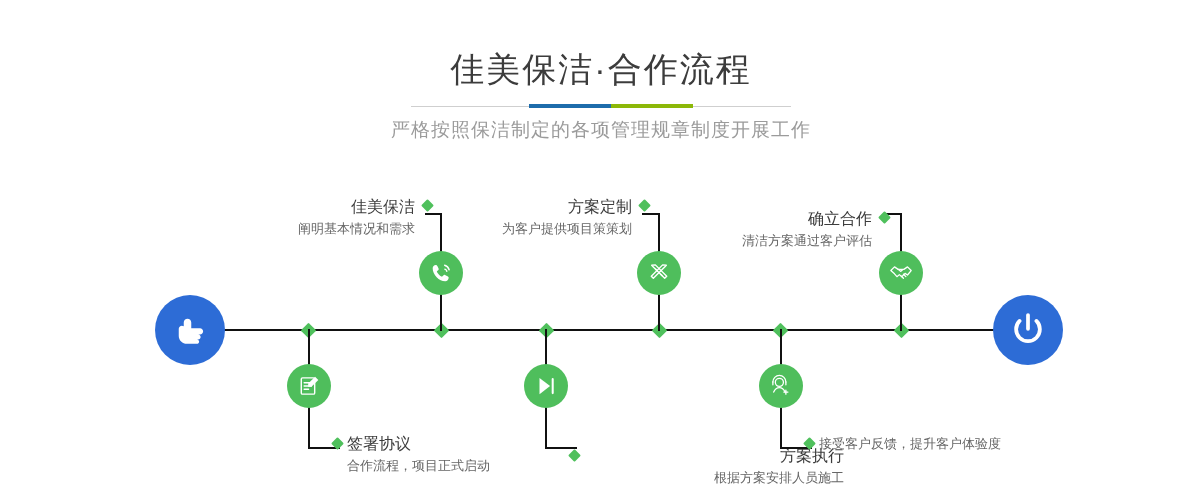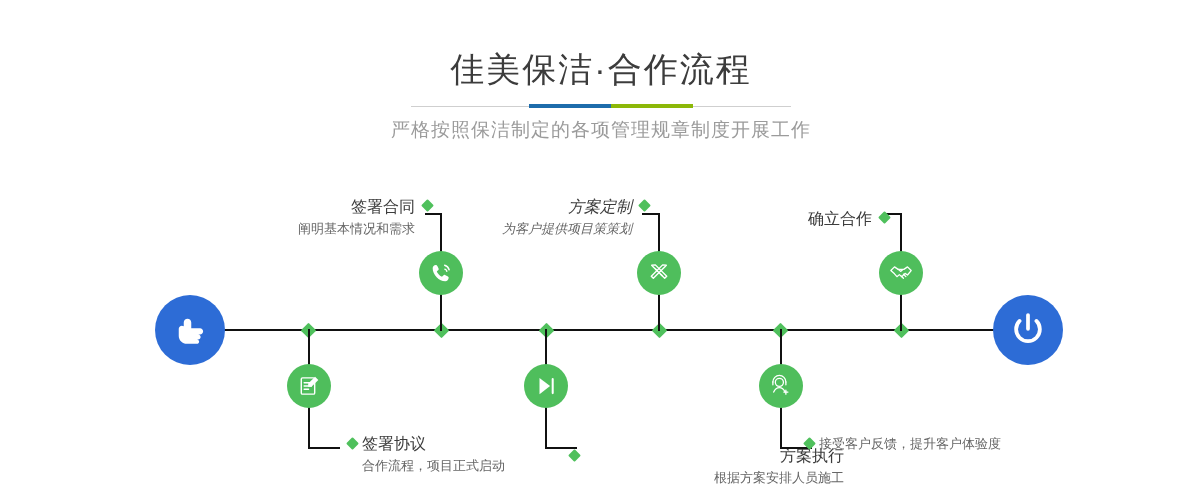--- a/index.html
+++ b/index.html
@@ -110,56 +110,56 @@
   <div class="node-icon" style="left:419px;top:243px;">
     <span>
       <svg viewBox="0 0 64 64" xmlns="http://www.w3.org/2000/svg">
         <path d="M19 12c2 0 3 1 4 3l3 6c.8 1.7.4 3-1 4.2l-2.4 2c-.8.7-1 1.6-.5 2.6 2.2 4.6 6.4 8.8 11 11 1 .5 1.9.3 2.6-.5l2-2.4c1.2-1.4 2.5-1.8 4.2-1l6 3c2 1 3 2 3 4 0 4.4-4 8.6-8.4 8.6C27.5 52.5 11.5 36.5 11.5 20.4 11.5 16 15 12 19 12z" fill="#ffffff"></path>
         <path d="M41 13a16 16 0 0 1 11 11" stroke="#ffffff" stroke-width="3.5" fill="none" stroke-linecap="round"></path>
         <path d="M41.5 22.5a8 8 0 0 1 5 5" stroke="#ffffff" stroke-width="3.5" fill="none" stroke-linecap="round"></path>
       </svg>
     </span>
   </div>
   <div class="label top" style="left:180px;top:188px;width:235px;">
-    <div class="ttl">签署合同</div>
+    <div class="ttl">佳美保洁</div>
     <div class="sub">阐明基本情况和需求</div>
     <div class="tip" style="right:-17px;top:5px;"></div>
   </div>
 
   <div class="conn conn-v" style="left:308px;top:321px;height:119px;"></div>
   <div class="conn conn-h" style="left:308px;top:439px;width:32px;"></div>
   <div class="node-icon" style="left:287px;top:356px;">
     <span>
       <svg viewBox="0 0 64 64" xmlns="http://www.w3.org/2000/svg">
         <rect x="13" y="12" width="33" height="40" rx="3" fill="none" stroke="#ffffff" stroke-width="3.5"></rect>
         <path d="M20 24h18M20 32h18M20 40h11" stroke="#ffffff" stroke-width="3.2" stroke-linecap="round"></path>
         <path d="M47 9l8 8-17 17-8 0 0-8z" fill="#ffffff"></path>
       </svg>
     </span>
   </div>
-  <div class="label bottom" style="left:362px;top:425px;width:260px;font-family:Liberation Serif, serif;">
+  <div class="label bottom" style="left:347px;top:425px;width:260px;font-family:Liberation Serif, serif;">
     <div class="ttl">签署协议</div>
     <div class="sub">合作流程，项目正式启动</div>
     <div class="tip" style="left:-14px;top:6px;"></div>
   </div>
 
   <div class="conn conn-v" style="left:658px;top:205px;height:118px;"></div>
   <div class="conn conn-h" style="left:642px;top:205px;width:17px;"></div>
   <div class="node-icon" style="left:637px;top:243px;">
     <span>
       <svg viewBox="0 0 64 64" xmlns="http://www.w3.org/2000/svg">
         <g stroke="#ffffff" stroke-width="3.4" fill="none" stroke-linecap="round" stroke-linejoin="round">
           <path d="M14 13l9-1 28 28-5 5L18 17z"></path>
           <path d="M50 13l-9-1-28 28 5 5L46 17z"></path>
           <path d="M24 23l4 4M36 35l4 4"></path>
         </g>
       </svg>
     </span>
   </div>
-  <div class="label top" style="left:400px;top:188px;width:232px;font-style:italic;">
+  <div class="label top" style="left:400px;top:188px;width:232px;">
     <div class="ttl">方案定制</div>
     <div class="sub">为客户提供项目策策划</div>
     <div class="tip" style="right:-17px;top:5px;"></div>
   </div>
 
   <div class="conn conn-v" style="left:545px;top:321px;height:119px;"></div>
   <div class="conn conn-h" style="left:545px;top:439px;width:32px;"></div>
   <div class="node-icon" style="left:524px;top:356px;">
     <span>
       <svg viewBox="0 0 64 64" xmlns="http://www.w3.org/2000/svg">
@@ -182,20 +182,21 @@
         <g stroke="#ffffff" stroke-width="3.2" fill="none" stroke-linecap="round" stroke-linejoin="round">
           <path d="M7 26l9-9 9 6h14l9-6 9 9-9 11-6-4-8 8-6-5-6 5-6-7z"></path>
           <path d="M25 23l6 5 5-4"></path>
           <path d="M33 40l5 5M38 35l6 6"></path>
         </g>
       </svg>
     </span>
   </div>
   <div class="label top" style="left:640px;top:200px;width:232px;">
     <div class="ttl">确立合作</div>
+    <div class="sub">清洁方案通过客户评估</div>
     <div class="tip" style="right:-17px;top:5px;"></div>
   </div>
 
   <div class="conn conn-v" style="left:780px;top:321px;height:119px;"></div>
   <div class="conn conn-h" style="left:780px;top:439px;width:32px;"></div>
   <div class="node-icon" style="left:759px;top:356px;">
     <span>
       <svg viewBox="0 0 64 64" xmlns="http://www.w3.org/2000/svg">
         <g stroke="#ffffff" stroke-width="3.2" fill="none" stroke-linecap="round" stroke-linejoin="round">
           <circle cx="28" cy="23" r="10"></circle>

